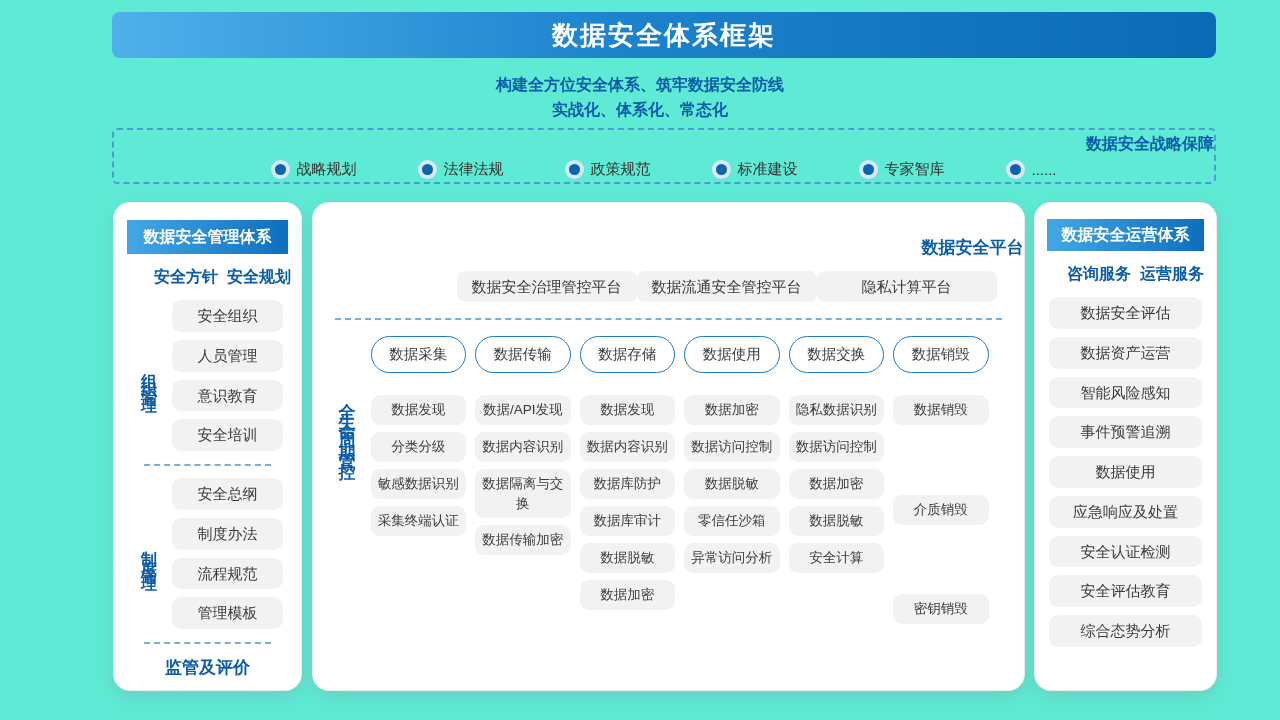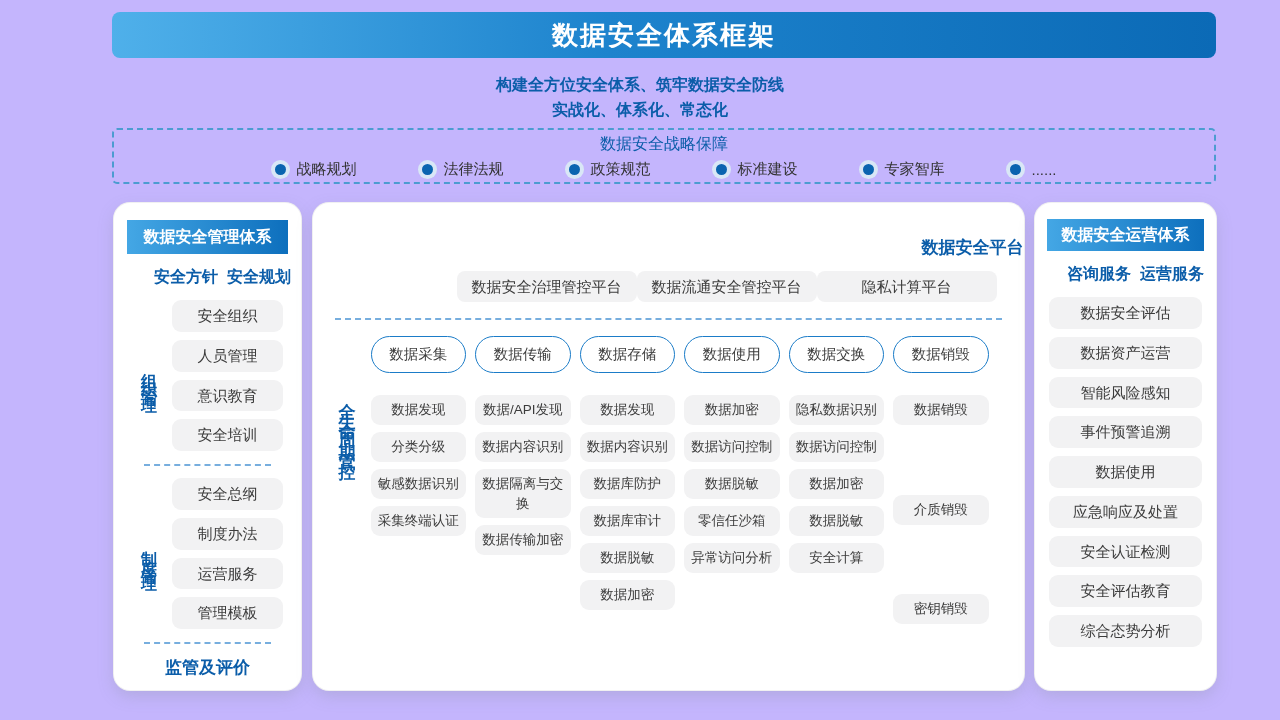--- a/index.html
+++ b/index.html
@@ -1,33 +1,33 @@
 <!DOCTYPE html>
 <html lang="zh"><head>
 <meta charset="utf-8">
 <style>
   * { margin:0; padding:0; box-sizing:border-box; }
   html,body { width:1280px; height:720px; background:#fff; overflow:hidden;
     font-family:"Liberation Sans","DejaVu Sans",sans-serif; }
-  .page { position:relative; width:1280px; height:720px; background:#c4b5fd; }
+  .page { position:relative; width:1280px; height:720px; background:#5eead4; }
 
   
   .banner { position:absolute; left:112px; top:12px; width:1104px; height:46px;
     border-radius:8px; background:linear-gradient(90deg,#4fb0ea 0%,#1d83cd 45%,#0b6ab6 100%);
     display:flex; align-items:center; justify-content:center; }
   .banner-title { color:#fff; font-size:26px; font-weight:bold; letter-spacing:2px; }
 
   
   .subtitle { position:absolute; left:0; top:72px; width:100%; text-align:center;
     color:#0b5da9; font-weight:bold; font-size:16px; line-height:25px; }
 
   
   .strategy { position:absolute; left:112px; top:128px; width:1104px; height:56px;
     border:2px dashed #4c9cd0; border-radius:5px; padding-top:4px; }
-  .strategy-title { text-align:center; color:#0b5da9; font-weight:normal; font-size:16px; }
+  .strategy-title { text-align:right; color:#0b5da9; font-weight:bold; font-size:16px; }
   .strategy-items { display:flex; justify-content:center; align-items:center; gap:62px; margin-top:5px; }
   .strategy-item { display:flex; align-items:center; gap:10px; color:#333; font-size:15px; }
   .bullet { width:11px; height:11px; border-radius:50%; background:#0a64b0;
     box-shadow:0 0 0 4px #d9e7f6; margin-left:4px; flex:0 0 auto; }
 
   
   .columns { position:absolute; left:114px; top:203px; width:1102px; height:487px;
     display:flex; justify-content:space-between; }
   .card { background:#fff; border-radius:16px; height:487px;
     box-shadow:0 0 0 1px #f0f0f1, 0 6px 16px rgba(130,140,150,.28); }
@@ -139,21 +139,21 @@
           </div>
       </div>
 
       <div class="dash-div"></div>
 
       <div class="group">
         <div class="vlabel">制度管理</div>
         <div class="group-items">
             <div class="item-pill">安全总纲</div>
             <div class="item-pill">制度办法</div>
-            <div class="item-pill">运营服务</div>
+            <div class="item-pill">流程规范</div>
             <div class="item-pill">管理模板</div>
           </div>
       </div>
 
       <div class="dash-div"></div>
       <div class="left-footer">监管及评价</div>
     </div>
 
     <div class="card card-mid">
       <div class="blue-sub">数据安全平台</div>

